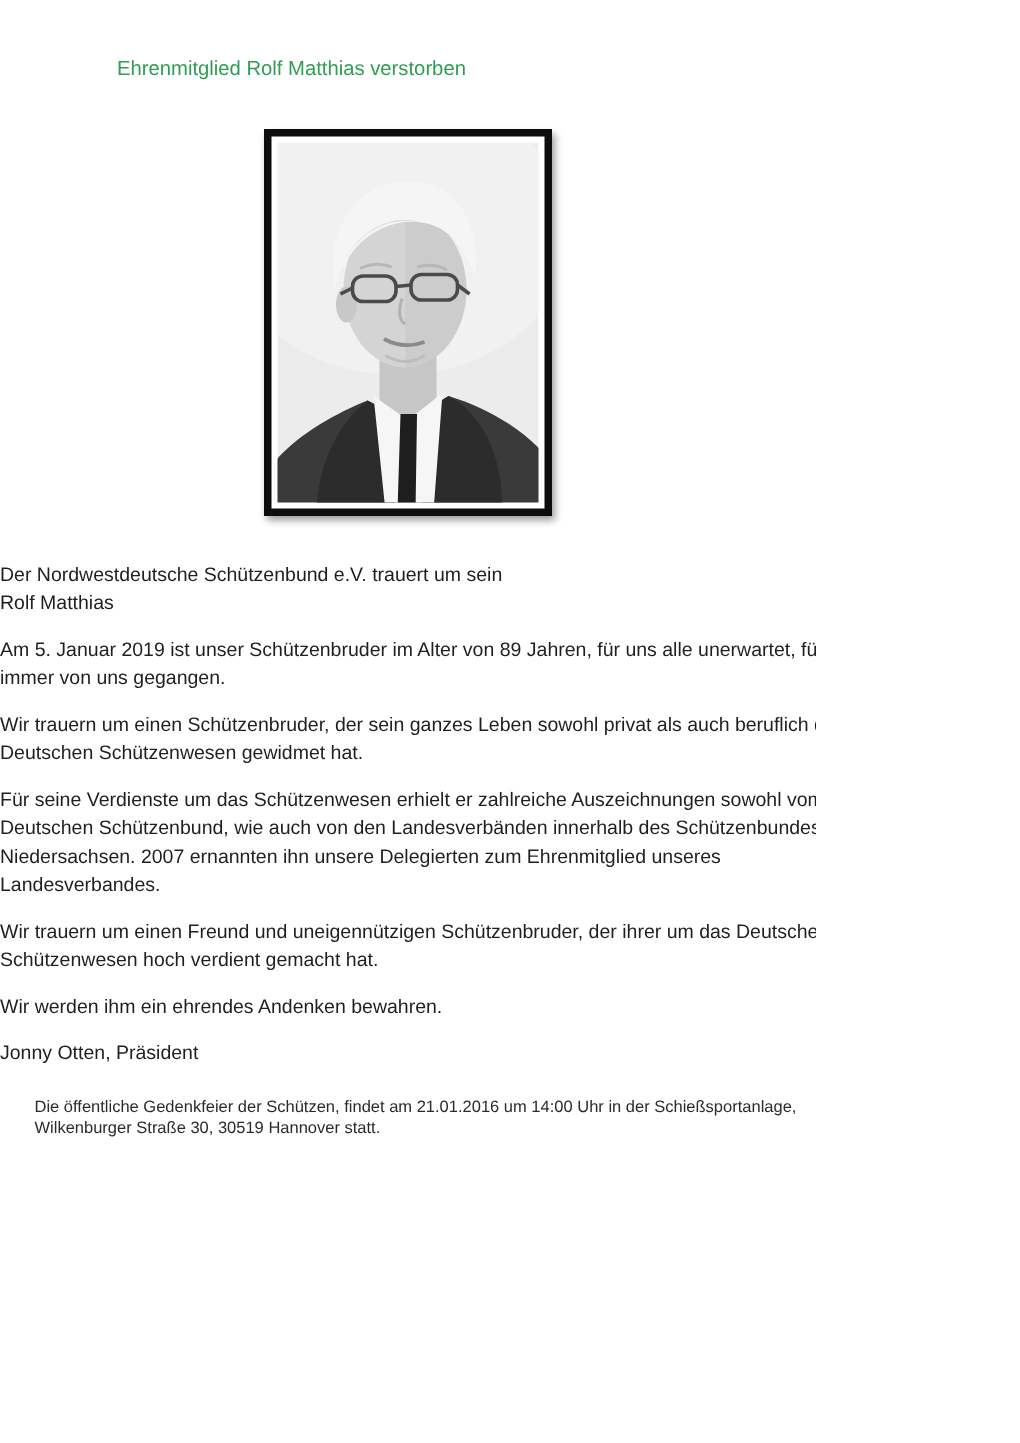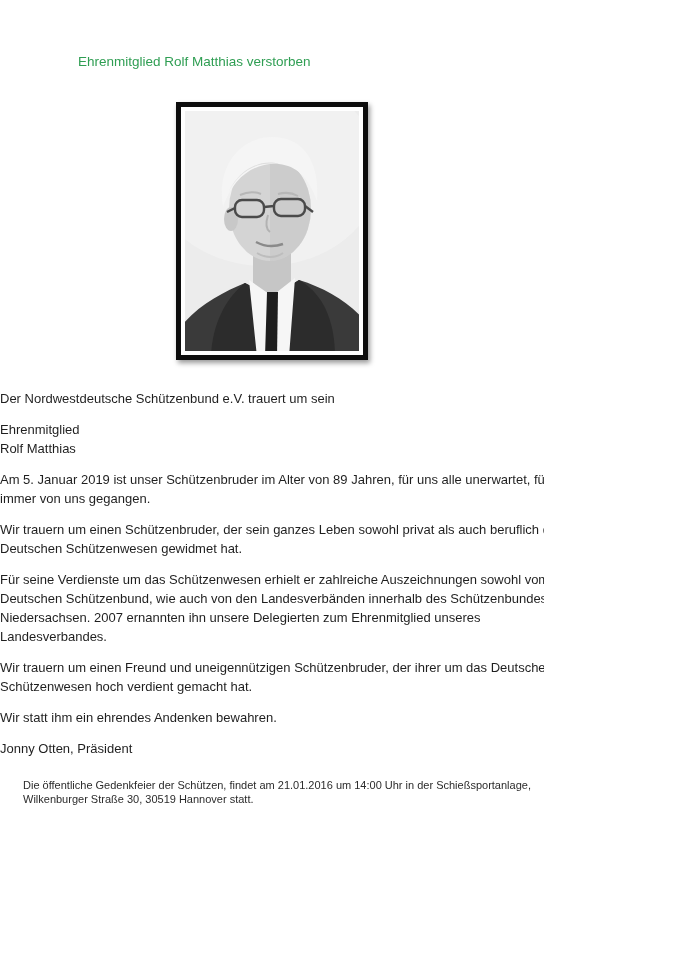--- a/index.html
+++ b/index.html
@@ -9,21 +9,21 @@
     background: #ffffff;
     font-family: "Liberation Sans", sans-serif;
     color: #1f1f1f;
   }
   .page {
     position: relative;
     width: 544px;
     height: 962px;
     overflow: hidden;
     background: #ffffff;
-    padding-top: 54px;
+    padding-top: 38px;
     box-sizing: border-box;
   }
   .page-title {
     margin: 0 0 0 78px;
     font-size: 13.5px;
     line-height: 16px;
     font-weight: 400;
     color: #2f9e53;
   }
   .photo-frame {
@@ -108,34 +108,33 @@
 
       <path d="M71,131 q13,7 27,2" stroke="#8a8a8a" stroke-width="2.5" fill="none"></path>
 
       <path d="M72,142 q14,8 26,0" stroke="#bdbdbd" stroke-width="2" fill="none"></path>
     </svg>
   </div>
 
   <div class="content">
     <p class="intro">Der Nordwestdeutsche Schützenbund e.V. trauert um sein</p>
 
-    <p class="honor">Ehrenmitglied</p>
 
     <p class="name">Rolf Matthias</p>
 
     <p class="para">Am 5. Januar 2019 ist unser Schützenbruder im Alter von 89 Jahren, für uns alle unerwartet, für immer von uns gegangen.</p>
 
     <p class="para">Wir trauern um einen Schützenbruder, der sein ganzes Leben sowohl privat als auch beruflich dem Deutschen Schützenwesen gewidmet hat.</p>
 
     <p class="para">Für seine Verdienste um das Schützenwesen erhielt er zahlreiche Auszeichnungen sowohl vom Deutschen Schützenbund, wie auch von den Landesverbänden innerhalb des Schützenbundes Niedersachsen. 2007 ernannten ihn unsere Delegierten zum Ehrenmitglied unseres Landesverbandes.</p>
 
 
     <p class="para">Wir trauern um einen Freund und uneigennützigen Schützenbruder, der ihrer um das Deutsche Schützenwesen hoch verdient gemacht hat.</p>
 
 
-    <p class="para">Wir statt ihm ein ehrendes Andenken bewahren.</p>
+    <p class="para">Wir werden ihm ein ehrendes Andenken bewahren.</p>
 
     <p class="signature">Jonny Otten, Präsident</p>
   </div>
 
   <p class="footer-note">Die öffentliche Gedenkfeier der Schützen, findet am 21.01.2016 um 14:00 Uhr in der Schießsportanlage, Wilkenburger Straße 30, 30519 Hannover statt.</p>
 
 </div>
 
 </body></html>

